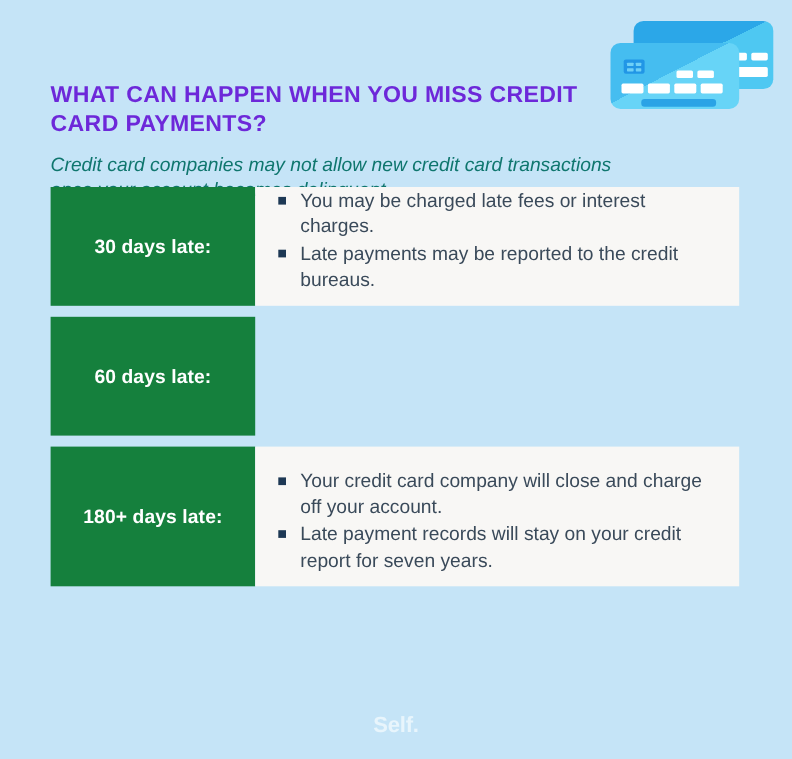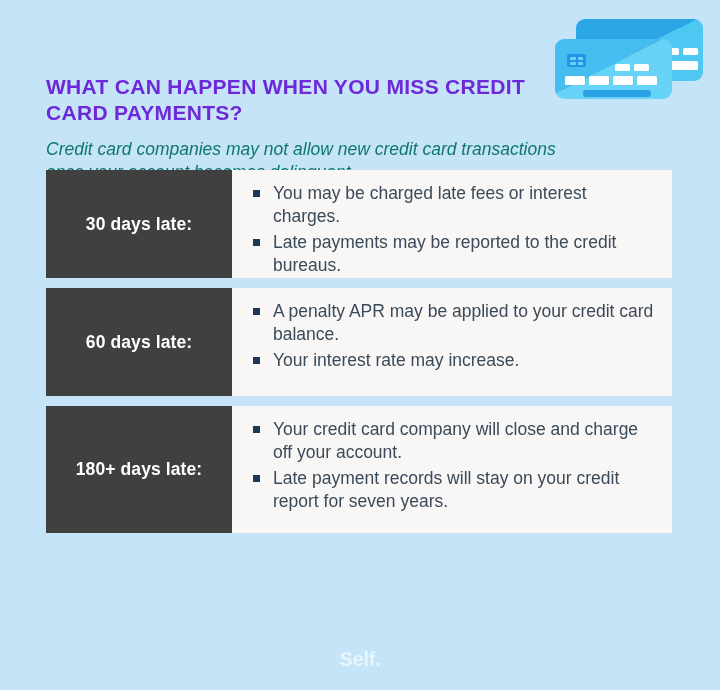--- a/index.html
+++ b/index.html
@@ -71,41 +71,41 @@
     display: flex;
     align-items: stretch;
     margin-bottom: 10px;
   }
 
   .row:last-child { margin-bottom: 0; }
 
   .row-label {
     width: 186px;
     flex: 0 0 186px;
-    background: #404040;
+    background: #15803d;
     display: flex;
     align-items: center;
     justify-content: center;
     padding: 6px 8px;
   }
 
   .row-label-text {
     color: #ffffff;
     font-size: 17.5px;
     font-weight: bold;
     text-align: center;
     letter-spacing: 0.1px;
   }
 
   .row-body {
     flex: 1 1 auto;
     background: #f8f7f5;
     display: flex;
     flex-direction: column;
-    justify-content: flex-start;
+    justify-content: flex-end;
     padding: 12px 16px 12px 20px;
   }
 
   .bullet-list {
     list-style: none;
   }
 
   .bullet-item {
     position: relative;
     padding-left: 21px;
@@ -221,32 +221,20 @@
             <span>Late payments may be reported to the credit bureaus.</span>
           </li>
         </ul>
       </div>
     </div>
 
     <div class="row" id="row-1">
       <div class="row-label">
         <span class="row-label-text">60 days late:</span>
       </div>
-      <div class="row-body">
-        <ul class="bullet-list">
-          <li class="bullet-item">
-            <span class="bullet-marker"></span>
-            <span>A penalty APR may be applied to your credit card balance.</span>
-          </li>
-          <li class="bullet-item">
-            <span class="bullet-marker"></span>
-            <span>Your interest rate may increase.</span>
-          </li>
-        </ul>
-      </div>
     </div>
 
 
     <div class="row" id="row-3">
       <div class="row-label">
         <span class="row-label-text">180+ days late:</span>
       </div>
       <div class="row-body">
         <ul class="bullet-list">
           <li class="bullet-item">

